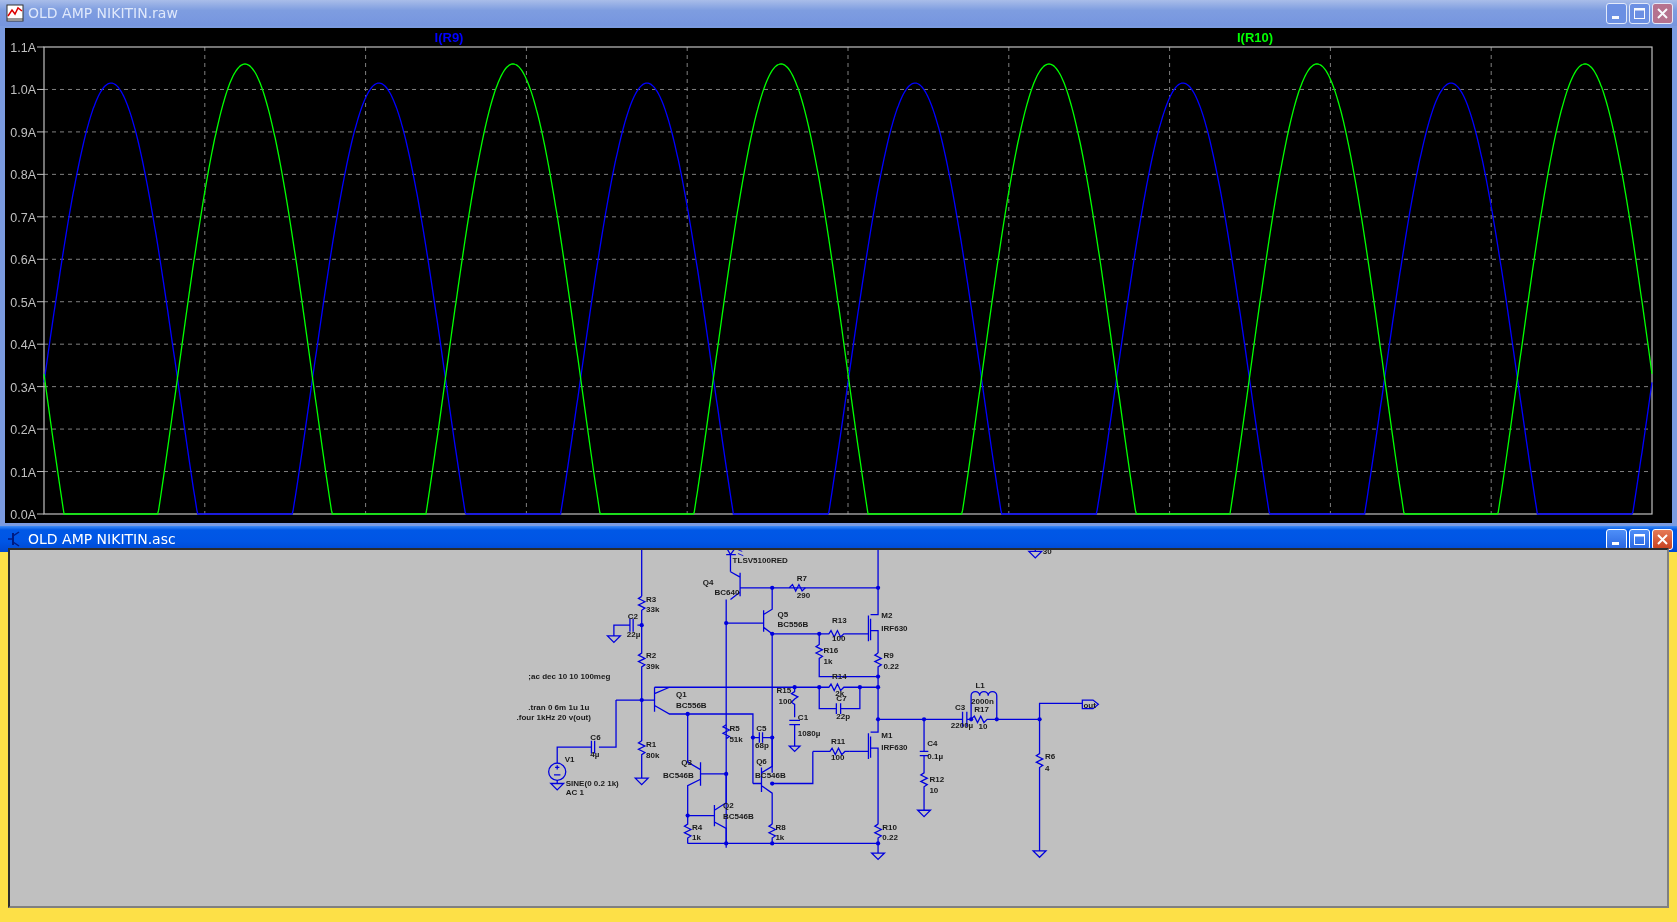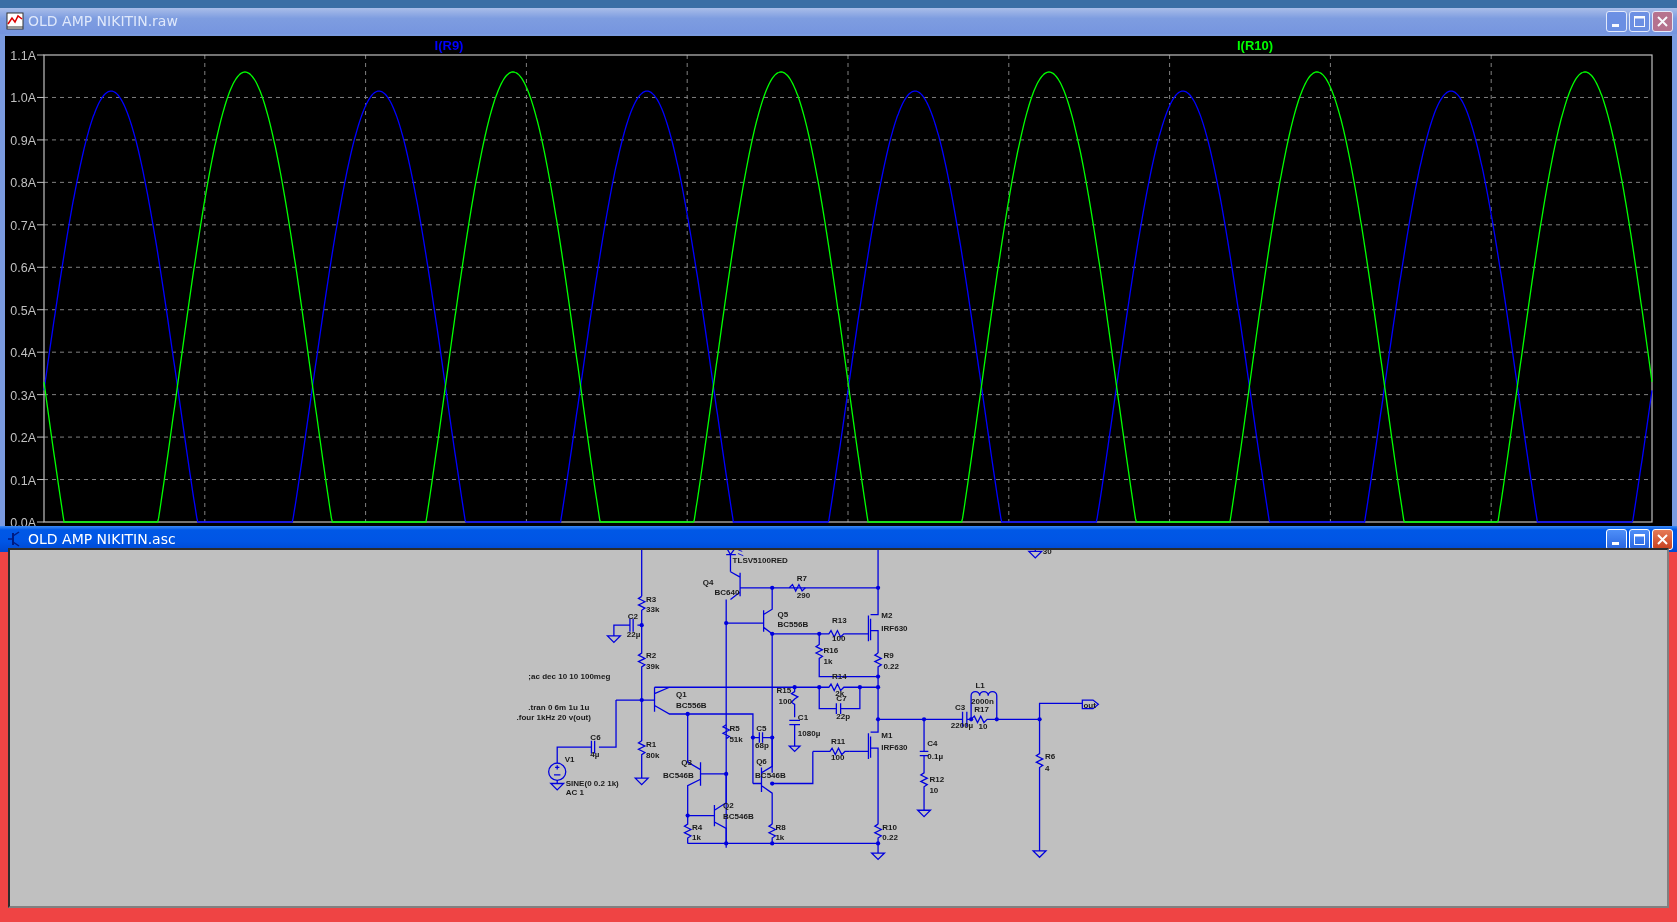--- a/index.html
+++ b/index.html
@@ -10,23 +10,23 @@
   .tb-active{background:linear-gradient(#3d8bf6,#0058e6 15%,#0055e5 60%,#0048d0);}
   .title-text{font-family:"DejaVu Sans",sans-serif;font-size:14px;}
   .title-icon{position:absolute;left:6px;top:4px;width:18px;height:18px;}
   .wbtns{position:absolute;right:4px;top:3px;display:flex;gap:2px;}
   .wbtn{width:21px;height:21px;border:1px solid #fff;border-radius:3px;box-sizing:border-box;position:relative;}
   .tb-inactive .wbtn{background:#6b8fe4;border-color:#e8eefc;opacity:.95}
   .tb-inactive .wbtn.close{background:#b9708a;}
   .tb-active .wbtn{background:linear-gradient(#4e8ff8,#2a66e0);}
   .tb-active .wbtn.close{background:linear-gradient(#e57a57,#c8411f);}
   .wbtn svg{position:absolute;left:0;top:0;}
-  #plotwin{top:8px;height:526px;background:#7b9be0;}
+  #plotwin{top:0;height:526px;background:#7b9be0;}
   #plotarea{position:absolute;left:5px;top:28px;width:1667px;height:495px;background:#000;}
-  #schwin{top:526px;height:396px;background:#ef4444;}
+  #schwin{top:526px;height:396px;background:#fde047;}
   #schbody{position:absolute;left:8px;top:22px;width:1661px;height:360px;background:#c0c0c0;border:2px inset #808080;box-sizing:border-box;}
   .lbl{font-family:"Liberation Sans",sans-serif;font-size:7.5px;fill:#1a1a1a;font-weight:bold;}
 </style>
 </head>
 <body>
 
 <div class="win" id="plotwin">
   <div class="titlebar tb-inactive">
     <svg class="title-icon" viewBox="0 0 18 18">
       <rect x="1" y="1" width="16" height="16" fill="#fff" stroke="#333"></rect>

